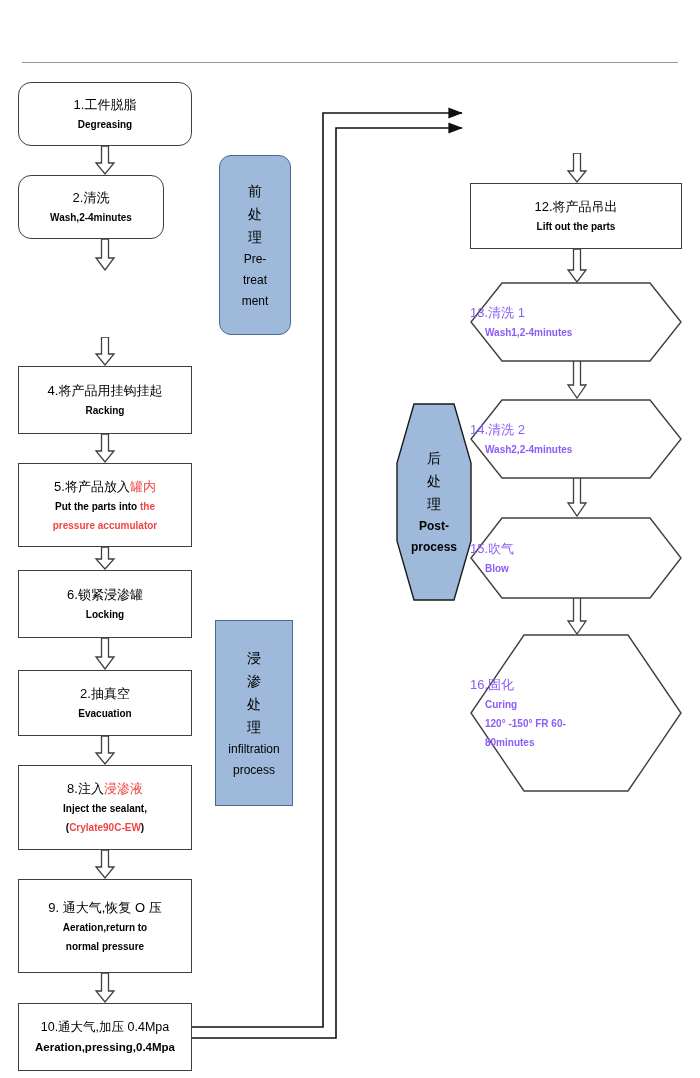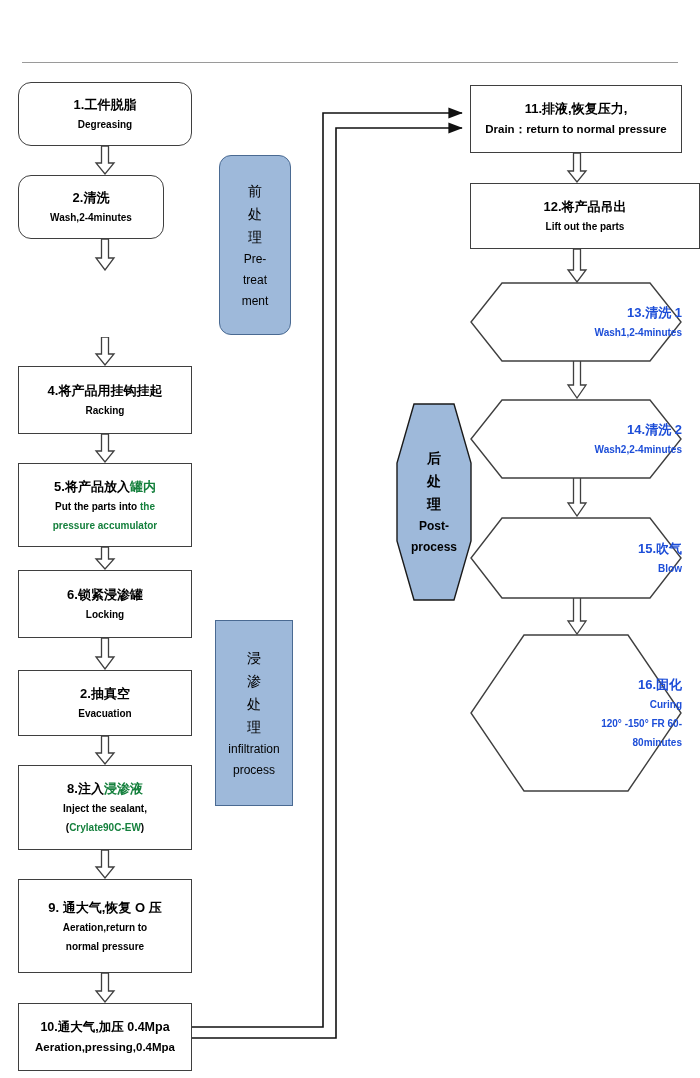--- a/index.html
+++ b/index.html
@@ -61,40 +61,40 @@
     border: 1.4px solid #3f3f3f;
     background: #ffffff;
     border-radius: 13px;
   }
   .node .ln {
     display: block;
     white-space: nowrap;
   }
   .node .ln + .ln { margin-top: 9px; }
 
-  .cn  { font-size: 13px; font-weight: bold; }
+  .cn  { font-size: 13px; font-weight: normal; }
   .en  { font-size: 10px; font-weight: bold; }
-  .red { color: #15803d; }
+  .red { color: #ef4444; }
 
   
   .hex {
     position: absolute;
     box-sizing: border-box;
   }
   .hex svg { position: absolute; left: 0; top: 0; }
   .hex .hex-text {
     position: absolute;
     left: 0; top: 0;
     width: 100%; height: 100%;
     display: flex;
     flex-direction: column;
-    align-items: flex-end;
+    align-items: flex-start;
     justify-content: center;
     text-align: center;
-    color: #1d4ed8;
+    color: #8b5cf6;
     font-weight: bold;
     line-height: 1.0;
   }
   .hex .hex-text .ln + .ln { margin-top: 9px; margin-left: 15px; }
 
   
   .band {
     position: absolute;
     box-sizing: border-box;
     display: flex;
@@ -185,26 +185,22 @@
     <span class="ln cn">9. 通大气,恢复 O 压</span>
     <span class="ln en">Aeration,return to</span>
     <span class="ln en">normal pressure</span>
   </div>
 
   <div class="node rect" style="left:18px; top:1003px; width:174px; height:68px;">
     <span class="ln cn" style="font-size:12.5px;">10.通大气,加压 0.4Mpa</span>
     <span class="ln en" style="font-size:11.5px;">Aeration,pressing,0.4Mpa</span>
   </div>
 
-  <div class="node rect" style="left:470px; top:85px; width:212px; height:68px;">
-    <span class="ln cn">11.排液,恢复压力,</span>
-    <span class="ln en" style="font-size:11.5px;">Drain：return to normal pressure</span>
-  </div>
-
-  <div class="node rect" style="left:470px; top:183px; width:230px; height:66px;">
+
+  <div class="node rect" style="left:470px; top:183px; width:212px; height:66px;">
     <span class="ln cn">12.将产品吊出</span>
     <span class="ln en">Lift out the parts</span>
   </div>
 
   <div class="hex" style="left:470px; top:282px; width:212px; height:80px;">
     <svg width="212" height="80" viewBox="0 0 212 80">
       <polygon points="32,1 180,1 211,40 180,79 32,79 1,40" fill="#ffffff" stroke="#3f3f3f" stroke-width="1.4"></polygon>
     </svg>
     <div class="hex-text">
       <span class="ln cn">13.清洗 1</span>

